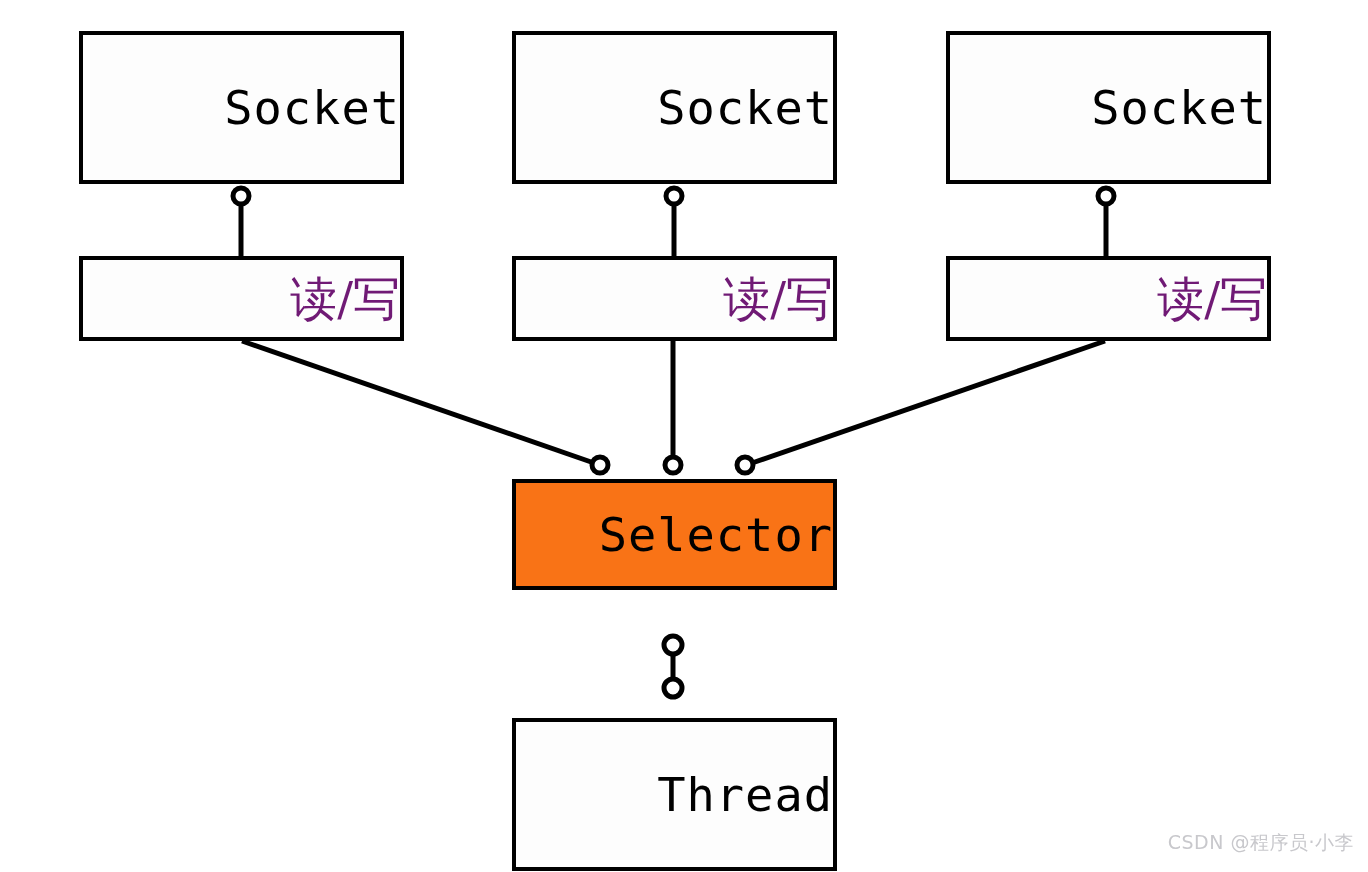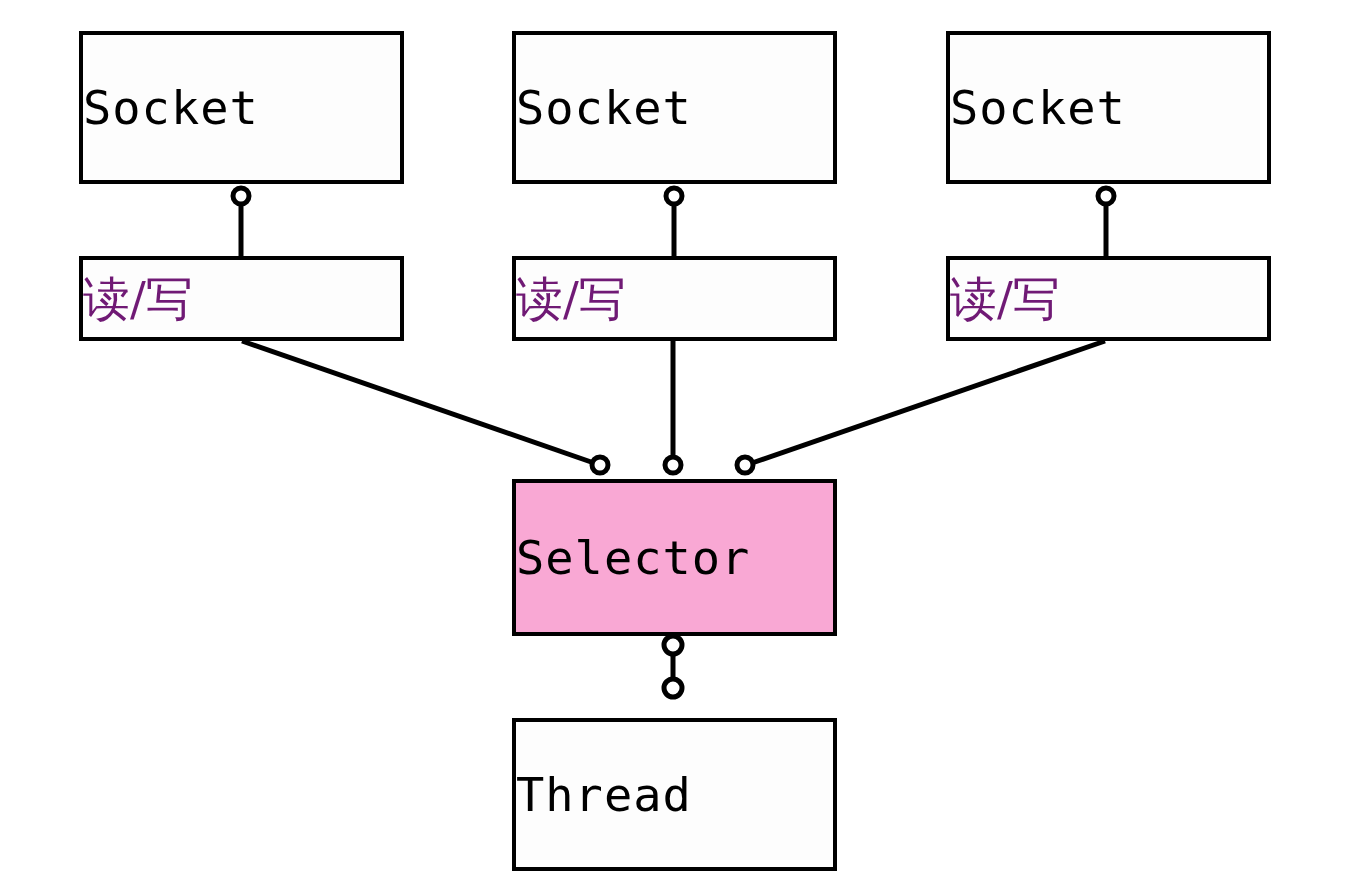--- a/index.html
+++ b/index.html
@@ -26,21 +26,21 @@
     height: 872px;
     pointer-events: none;
   }
   .node-box {
     position: absolute;
     box-sizing: border-box;
     border: 4px solid #000000;
     background: #fdfdfd;
     display: flex;
     align-items: center;
-    justify-content: flex-start;
+    justify-content: flex-end;
     z-index: 2;
   }
   .label-mono {
     font-family: "DejaVu Sans Mono", "Liberation Mono", monospace;
     font-size: 47px;
     font-weight: 400;
     color: #000000;
     letter-spacing: 1px;
     line-height: 1;
     white-space: nowrap;
@@ -114,22 +114,23 @@
       </div>
       <div class="node-box" style="left: 79px; top: 256px; width: 325px; height: 85px; border-color: rgb(0, 0, 0); background: rgb(253, 253, 253);">
         <span class="label-cjk">读/写</span>
       </div>
       <div class="node-box" style="left: 512px; top: 256px; width: 325px; height: 85px; border-color: rgb(0, 0, 0); background: rgb(253, 253, 253);">
         <span class="label-cjk">读/写</span>
       </div>
       <div class="node-box" style="left: 946px; top: 256px; width: 325px; height: 85px; border-color: rgb(0, 0, 0); background: rgb(253, 253, 253);">
         <span class="label-cjk">读/写</span>
       </div>
-      <div class="node-box" style="left: 512px; top: 479px; width: 325px; height: 157px; border-color: rgb(0, 0, 0); background: #f9a8d4;">
+      <div class="node-box" style="left: 512px; top: 479px; width: 325px; height: 111px; border-color: rgb(0, 0, 0); background: #f97316;">
         <span class="label-mono">Selector</span>
       </div>
       <div class="node-box" style="left: 512px; top: 700px; width: 325px; height: 153px; border-color: rgb(0, 0, 0); background: rgb(253, 253, 253); margin-top: 18px;">
         <span class="label-mono">Thread</span>
       </div>
     </div>
 
+  <div id="watermark" style="color: rgb(200, 200, 204);">CSDN @程序员·小李</div>
 
 </div>
 
 </body></html>

